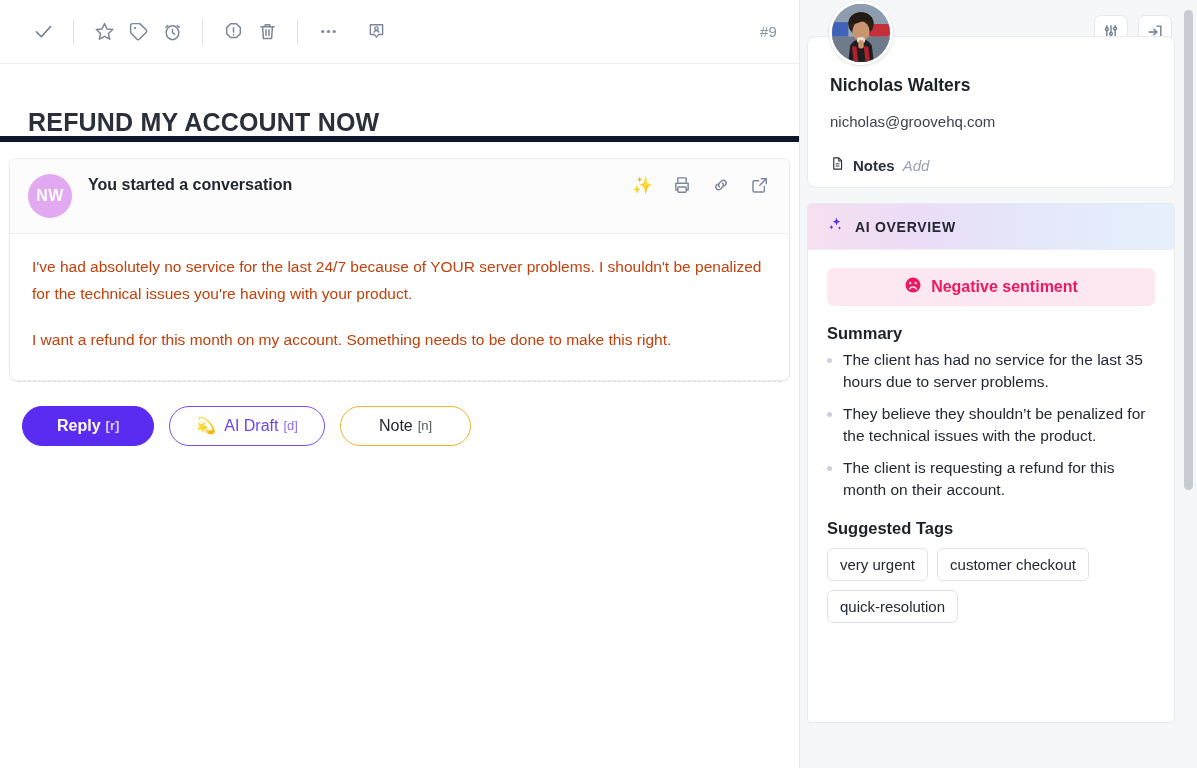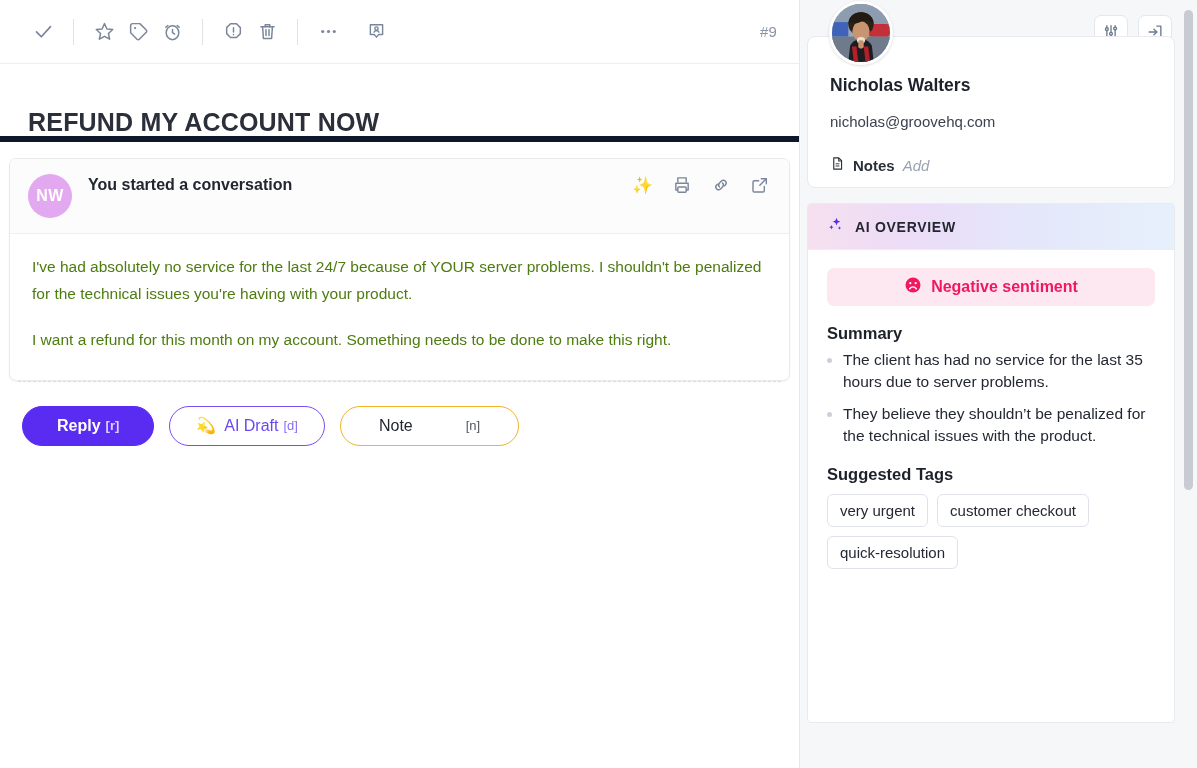--- a/index.html
+++ b/index.html
@@ -87,21 +87,21 @@
   .msg-actions { display: flex; align-items: center; gap: 17px; }
   .ma-icon {
     width: 22px; height: 22px; color: #7a8699;
     display: flex; align-items: center; justify-content: center;
     cursor: pointer;
   }
   .sparkle-emoji { font-size: 17px; line-height: 1; }
 
   .msg-body {
     padding: 20px 22px 26px 22px;
-    font-size: 15.5px; color: #4d7c0f; line-height: 1.72;
+    font-size: 15.5px; color: #c2410c; line-height: 1.72;
   }
   .msg-body p + p { margin-top: 20px; }
 
   .event-row {
     display: flex; align-items: center;
     padding: 18px 10px 12px 10px;
     font-size: 13.5px; color: #9aa2b1;
   }
   .event-text { flex: 1; text-align: center; }
   .event-text b { color: #7c8494; font-weight: 700; }
@@ -124,21 +124,21 @@
   .btn .hint { font-size: 13px; margin-left: 5px; opacity: .78; }
   .btn-reply {
     background: #5a2bf0; color: #fff; border: 1px solid #5a2bf0;
     padding: 0 34px; font-weight: 600;
   }
   .btn-aidraft {
     border: 1.5px solid #7b4bf5; color: #6b46f0; padding: 0 26px;
   }
   .btn-aidraft .emoji { font-size: 16px; margin-right: 8px; }
   .btn-note {
-    border: 1.8px solid #f0b429; color: #22262f; padding: 0 38px; gap: 48px;
+    border: 1.8px solid #f0b429; color: #22262f; padding: 0 38px;
   }
 
   
   .sidebar {
     width: 397px; height: 768px;
     background: #f6f7f9;
     position: relative;
     overflow: hidden;
   }
   .sb-top {
@@ -463,20 +463,24 @@
         <div class="ai-section-title">Summary</div>
         <ul class="sum-list">
           <li class="sum-item">
               <span class="bullet"></span>
               <span>The client has had no service for the last 35 hours due to server problems.</span>
             </li>
           <li class="sum-item">
               <span class="bullet"></span>
               <span>They believe they shouldn’t be penalized for the technical issues with the product.</span>
             </li>
+          <li class="sum-item">
+              <span class="bullet"></span>
+              <span>The client is requesting a refund for this month on their account.</span>
+            </li>
         </ul>
 
         <div class="ai-section-title">Suggested Tags</div>
         <div class="tags-wrap">
           <span class="tag">very urgent</span>
           <span class="tag">customer checkout</span>
           <span class="tag">quick-resolution</span>
         </div>
 
       </div>

